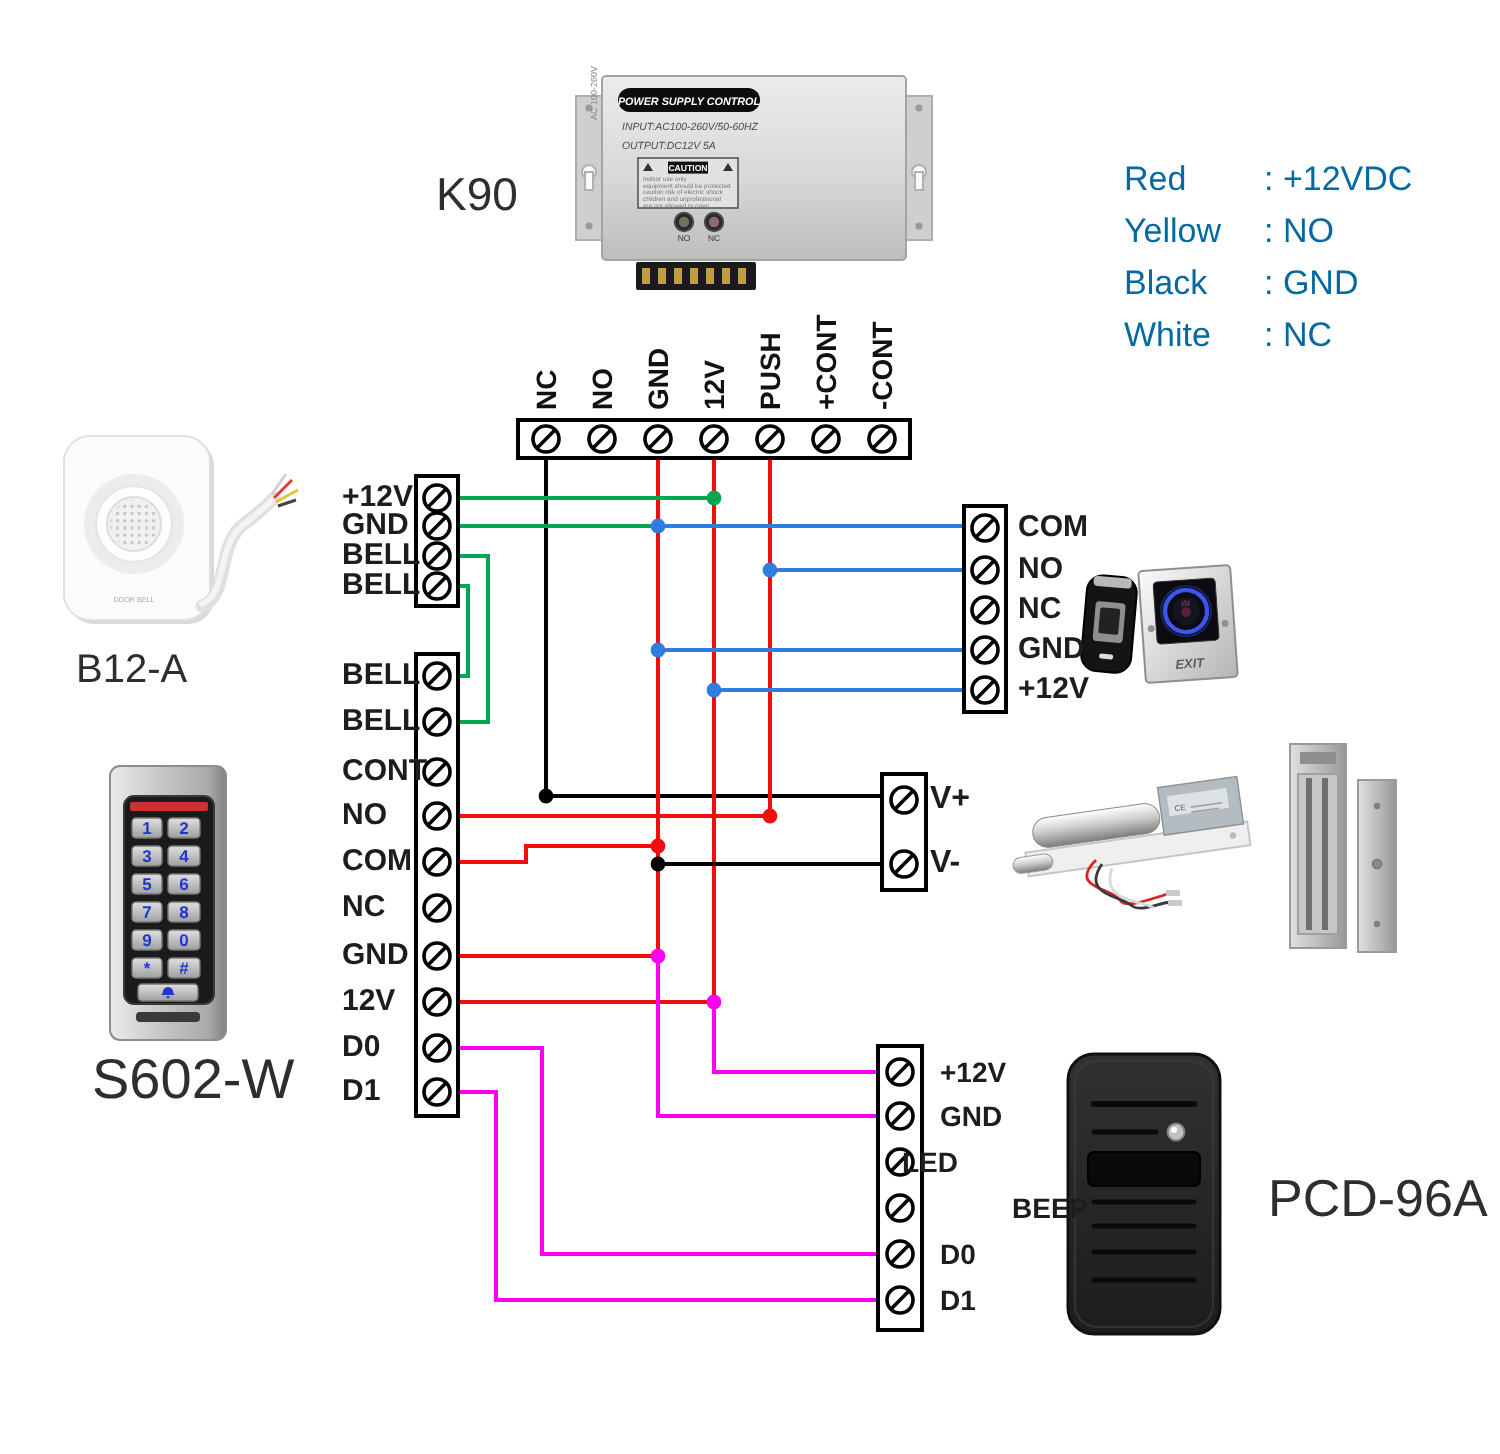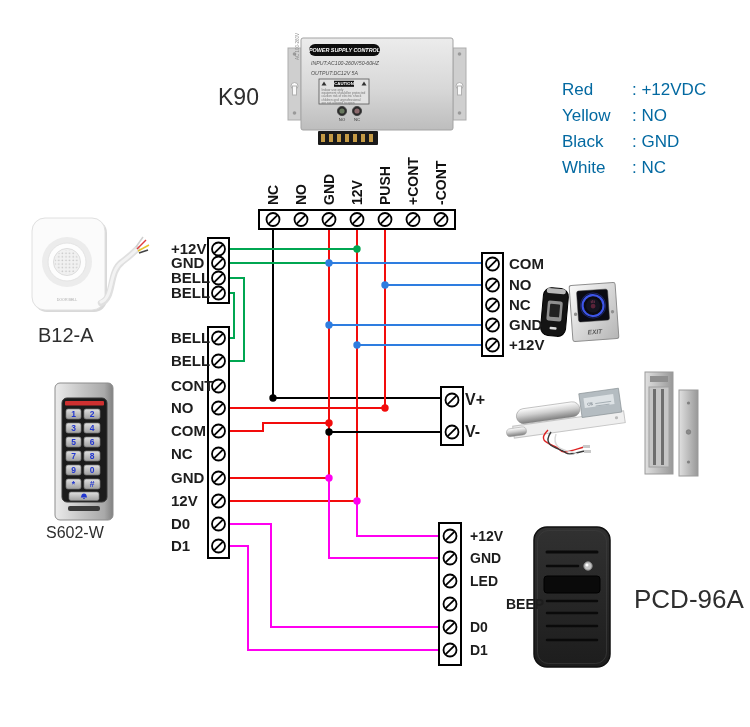--- a/index.html
+++ b/index.html
@@ -374,21 +374,21 @@
   <div class="lab term" style="left:509px;top:276px;">NO</div>
   <div class="lab term" style="left:509px;top:296px;">NC</div>
   <div class="lab term" style="left:509px;top:316px;">GND</div>
   <div class="lab term" style="left:509px;top:336px;">+12V</div>
 
   <div class="lab vlock" style="left:465px;top:391px;">V+</div>
   <div class="lab vlock" style="left:465px;top:423px;">V-</div>
 
   <div class="lab term14" style="left:470px;top:527px;">+12V</div>
   <div class="lab term14" style="left:470px;top:549px;">GND</div>
-  <div class="lab term14" style="left:470px;top:572px;">LED</div>
+  <div class="lab term14" style="left:451px;top:572px;">LED</div>
   <div class="lab term14" style="left:470px;top:595px;padding-left:36px;">BEEP</div>
   <div class="lab term14" style="left:470px;top:618px;">D0</div>
   <div class="lab term14" style="left:470px;top:641px;">D1</div>
 
   <div class="lab model" style="left:38px;top:324px;font-size:20px;">B12-A</div>
-  <div class="lab model" style="left:46px;top:524px;font-size:16px;">S602-W</div>
+  <div class="lab model" style="left:46px;top:524px;font-size:28px;">S602-W</div>
   <div class="lab model" style="left:634px;top:584px;font-size:26px;">PCD-96A</div>
 </div>
 
 </body></html>

